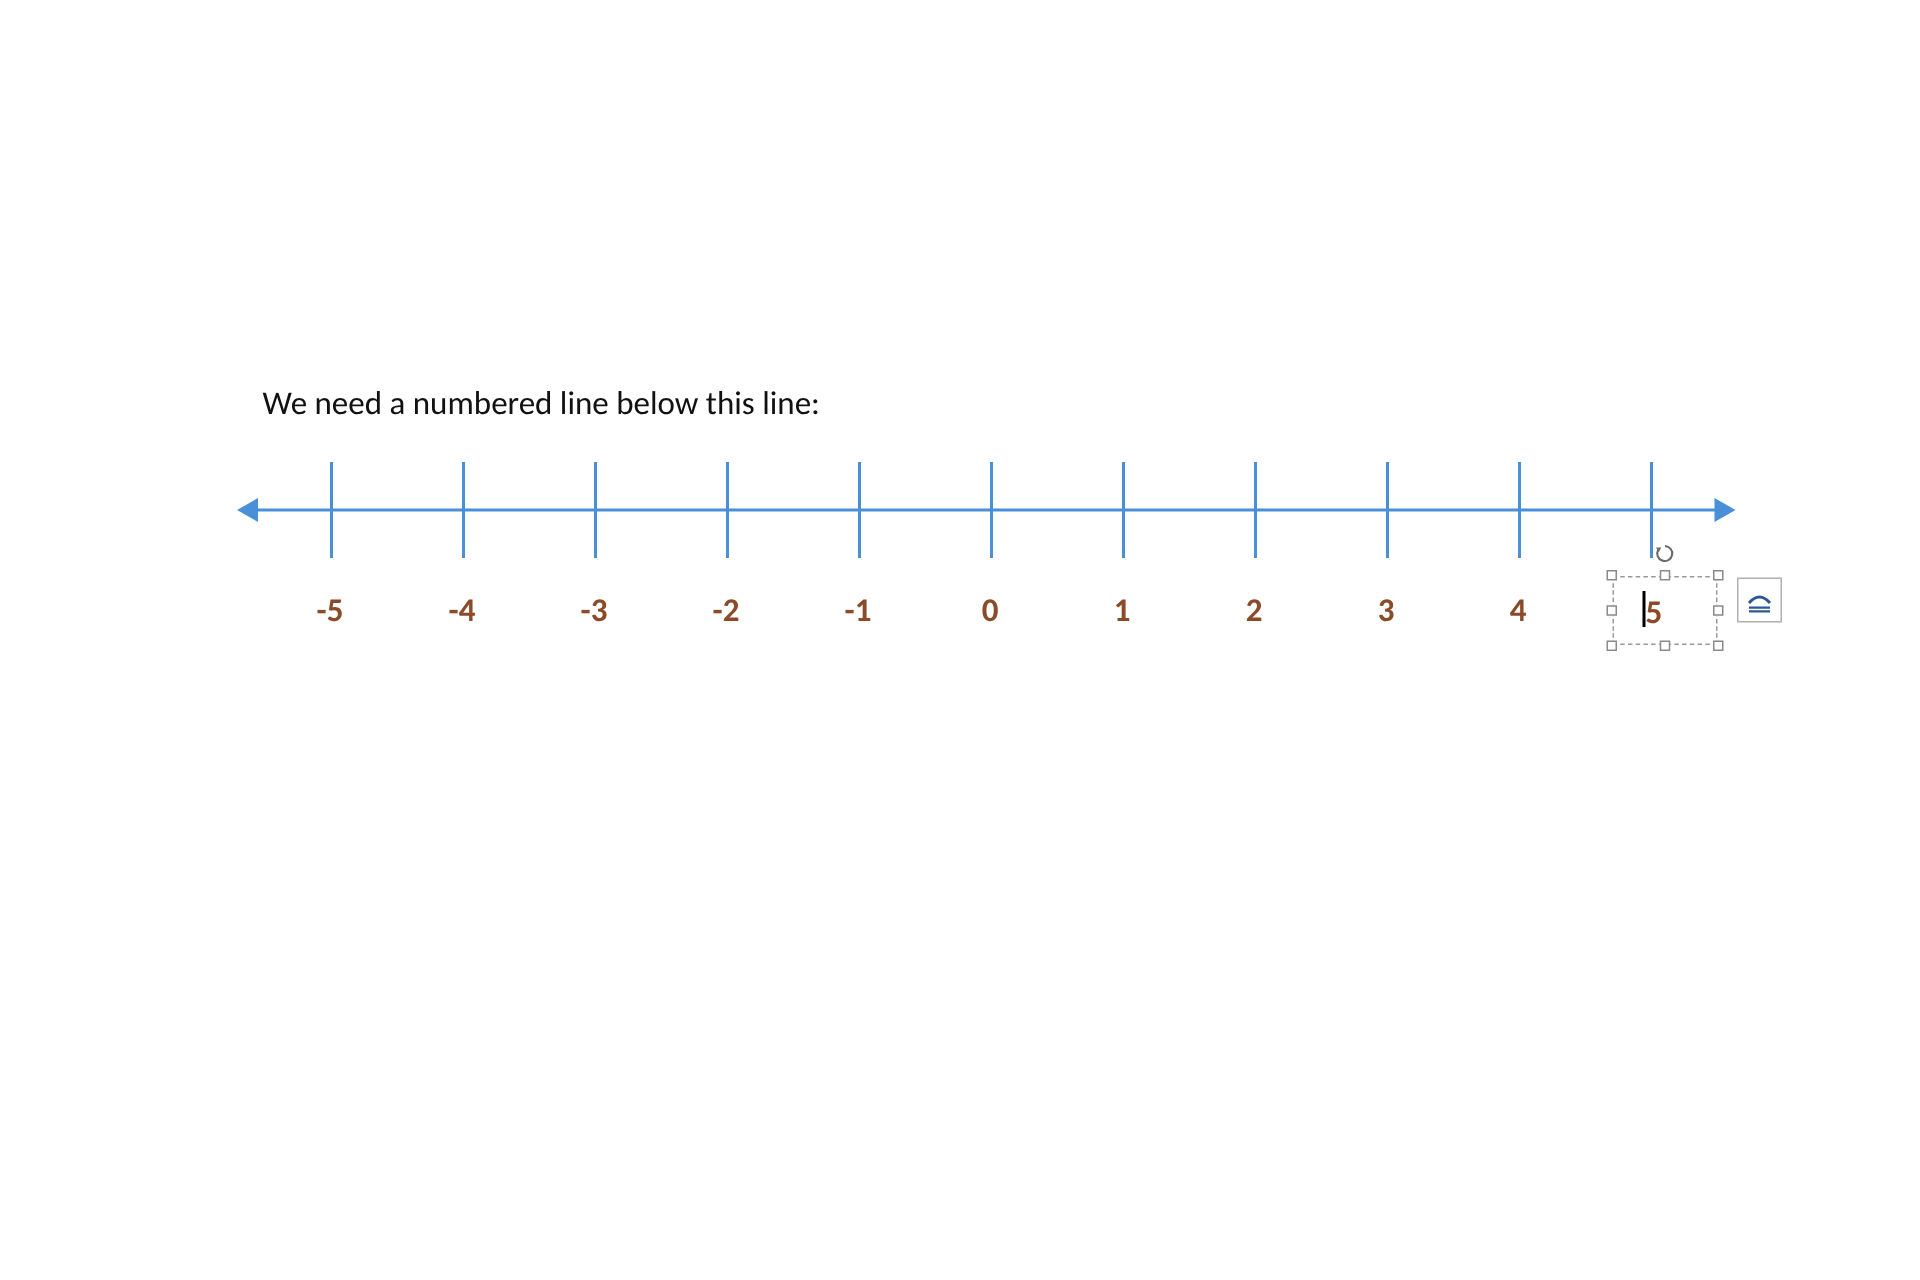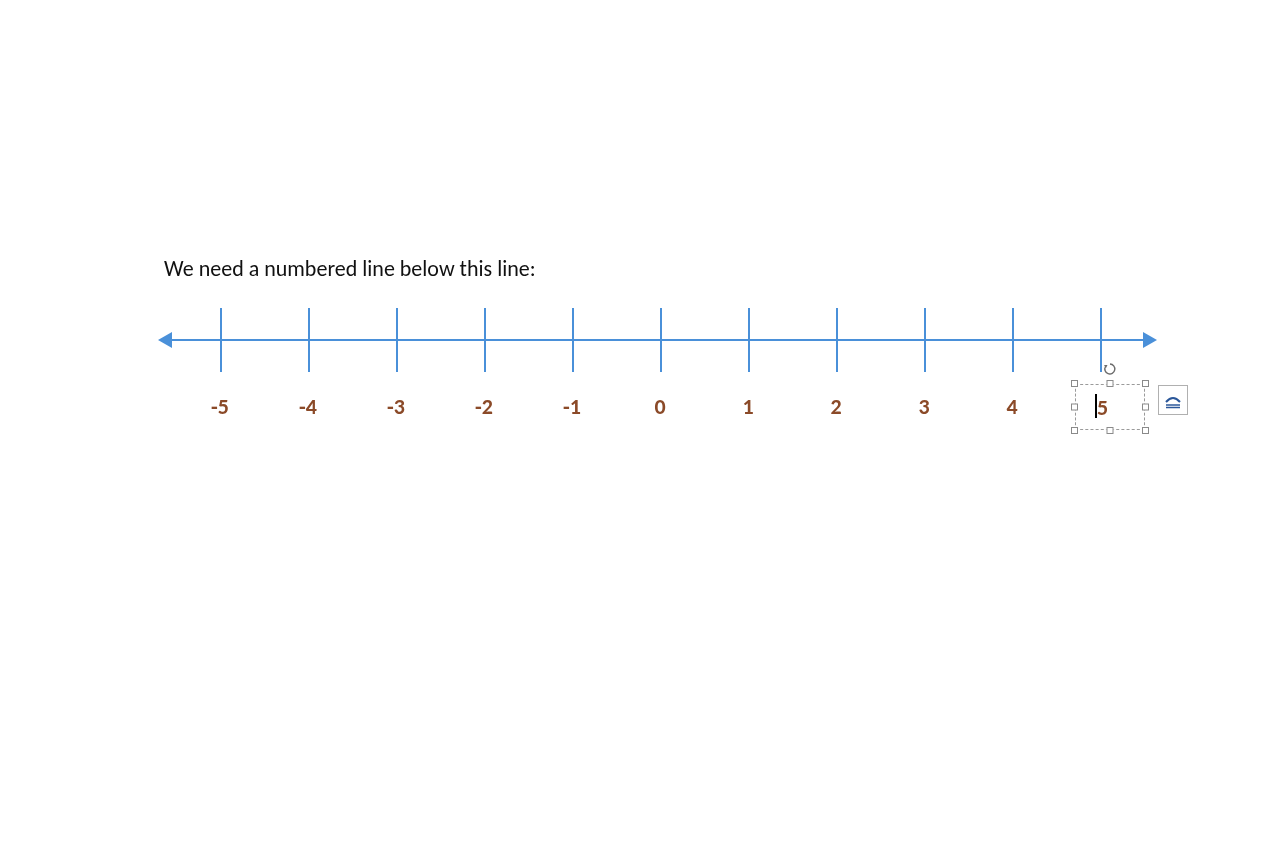--- a/index.html
+++ b/index.html
@@ -7,21 +7,21 @@
     padding: 0;
     width: 1280px;
     height: 853px;
     background: #ffffff;
     font-family: "Calibri", "Segoe UI", sans-serif;
     position: relative;
     overflow: hidden;
   }
   .heading {
     position: absolute;
-    left: 164px;
+    left: 175px;
     top: 255px;
     font-size: 22px;
     color: #111;
     font-weight: 400;
   }
   .numberline-wrap {
     position: absolute;
     left: 160px;
     top: 308px;
     width: 995px;

